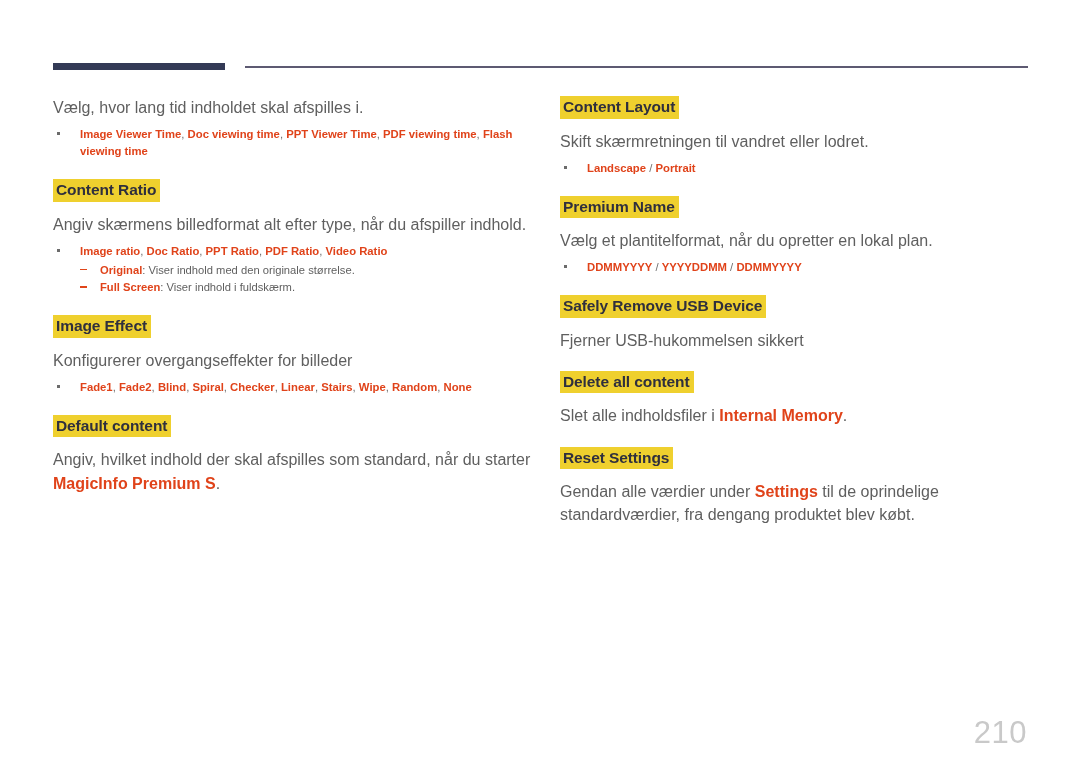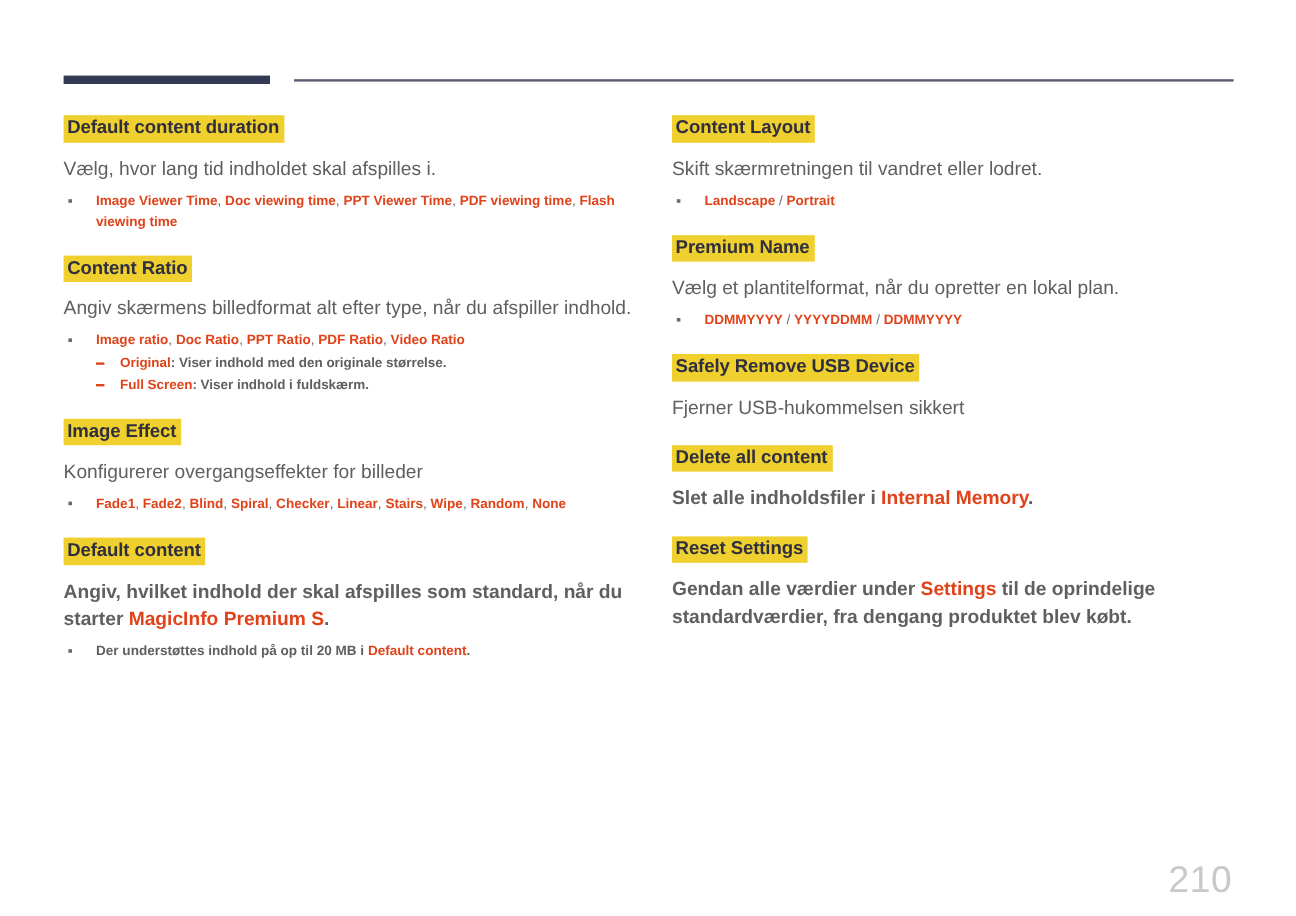--- a/index.html
+++ b/index.html
@@ -111,21 +111,21 @@
     height: 1.6px;
     background: #e0451a;
   }
 
   
   .red {
     color: #e0431a;
     font-weight: bold;
   }
   .sep { color: #6f6f6f; font-weight: normal; }
-  .plain { color: #5f5f5f; font-weight: bold; }
+  .plain { color: #5f5f5f; font-weight: normal; }
 
   
   .note {
     position: relative;
     padding-left: 17px;
     margin: 6px 0 0 3px;
     font-size: 10.6px;
     line-height: 1.4;
     color: #9a9a9a;
   }
@@ -152,21 +152,20 @@
 </head>
 <body>
 
 <div class="header-rule">
   <div class="thick"></div>
   <div class="thin"></div>
 </div>
 
 <div class="col col-left" id="left-column">
     <div class="sec">
-      <div class="sec-head"><span class="hl">Default content duration</span></div>
       <p class="body-p">Vælg, hvor lang tid indholdet skal afspilles i.</p>
       <ul class="bul">
         <li><span class="dot"></span><span><span class="red">Image Viewer Time</span><span class="sep">, </span><span class="red">Doc viewing time</span><span class="sep">, </span><span class="red">PPT Viewer Time</span><span class="sep">, </span><span class="red">PDF viewing time</span><span class="sep">, </span><span class="red">Flash viewing time</span></span></li>
       </ul>
     </div>
     <div class="sec">
       <div class="sec-head"><span class="hl">Content Ratio</span></div>
       <p class="body-p">Angiv skærmens billedformat alt efter type, når du afspiller indhold.</p>
       <ul class="bul">
         <li><span class="dot"></span><span><span class="red">Image ratio</span><span class="sep">, </span><span class="red">Doc Ratio</span><span class="sep">, </span><span class="red">PPT Ratio</span><span class="sep">, </span><span class="red">PDF Ratio</span><span class="sep">, </span><span class="red">Video Ratio</span></span><ul class="sub">
@@ -178,23 +177,20 @@
     <div class="sec">
       <div class="sec-head"><span class="hl">Image Effect</span></div>
       <p class="body-p">Konfigurerer overgangseffekter for billeder</p>
       <ul class="bul">
         <li><span class="dot"></span><span><span class="red">Fade1</span><span class="sep">, </span><span class="red">Fade2</span><span class="sep">, </span><span class="red">Blind</span><span class="sep">, </span><span class="red">Spiral</span><span class="sep">, </span><span class="red">Checker</span><span class="sep">, </span><span class="red">Linear</span><span class="sep">, </span><span class="red">Stairs</span><span class="sep">, </span><span class="red">Wipe</span><span class="sep">, </span><span class="red">Random</span><span class="sep">, </span><span class="red">None</span></span></li>
       </ul>
     </div>
     <div class="sec">
       <div class="sec-head"><span class="hl">Default content</span></div>
       <p class="body-p"><span class="plain">Angiv, hvilket indhold der skal afspilles som standard, når du starter </span><span class="red">MagicInfo Premium S</span><span class="plain">.</span></p>
-      <ul class="bul">
-        <li><span class="dot"></span><span><span class="plain">Der understøttes indhold på op til 20 MB i </span><span class="red">Default content</span><span class="plain">.</span></span></li>
-      </ul>
     </div>
   </div>
 
 <div class="col col-right" id="right-column">
     <div class="sec">
       <div class="sec-head"><span class="hl">Content Layout</span></div>
       <p class="body-p">Skift skærmretningen til vandret eller lodret.</p>
       <ul class="bul">
         <li><span class="dot"></span><span><span class="red">Landscape</span><span class="sep"> / </span><span class="red">Portrait</span></span></li>
       </ul>

